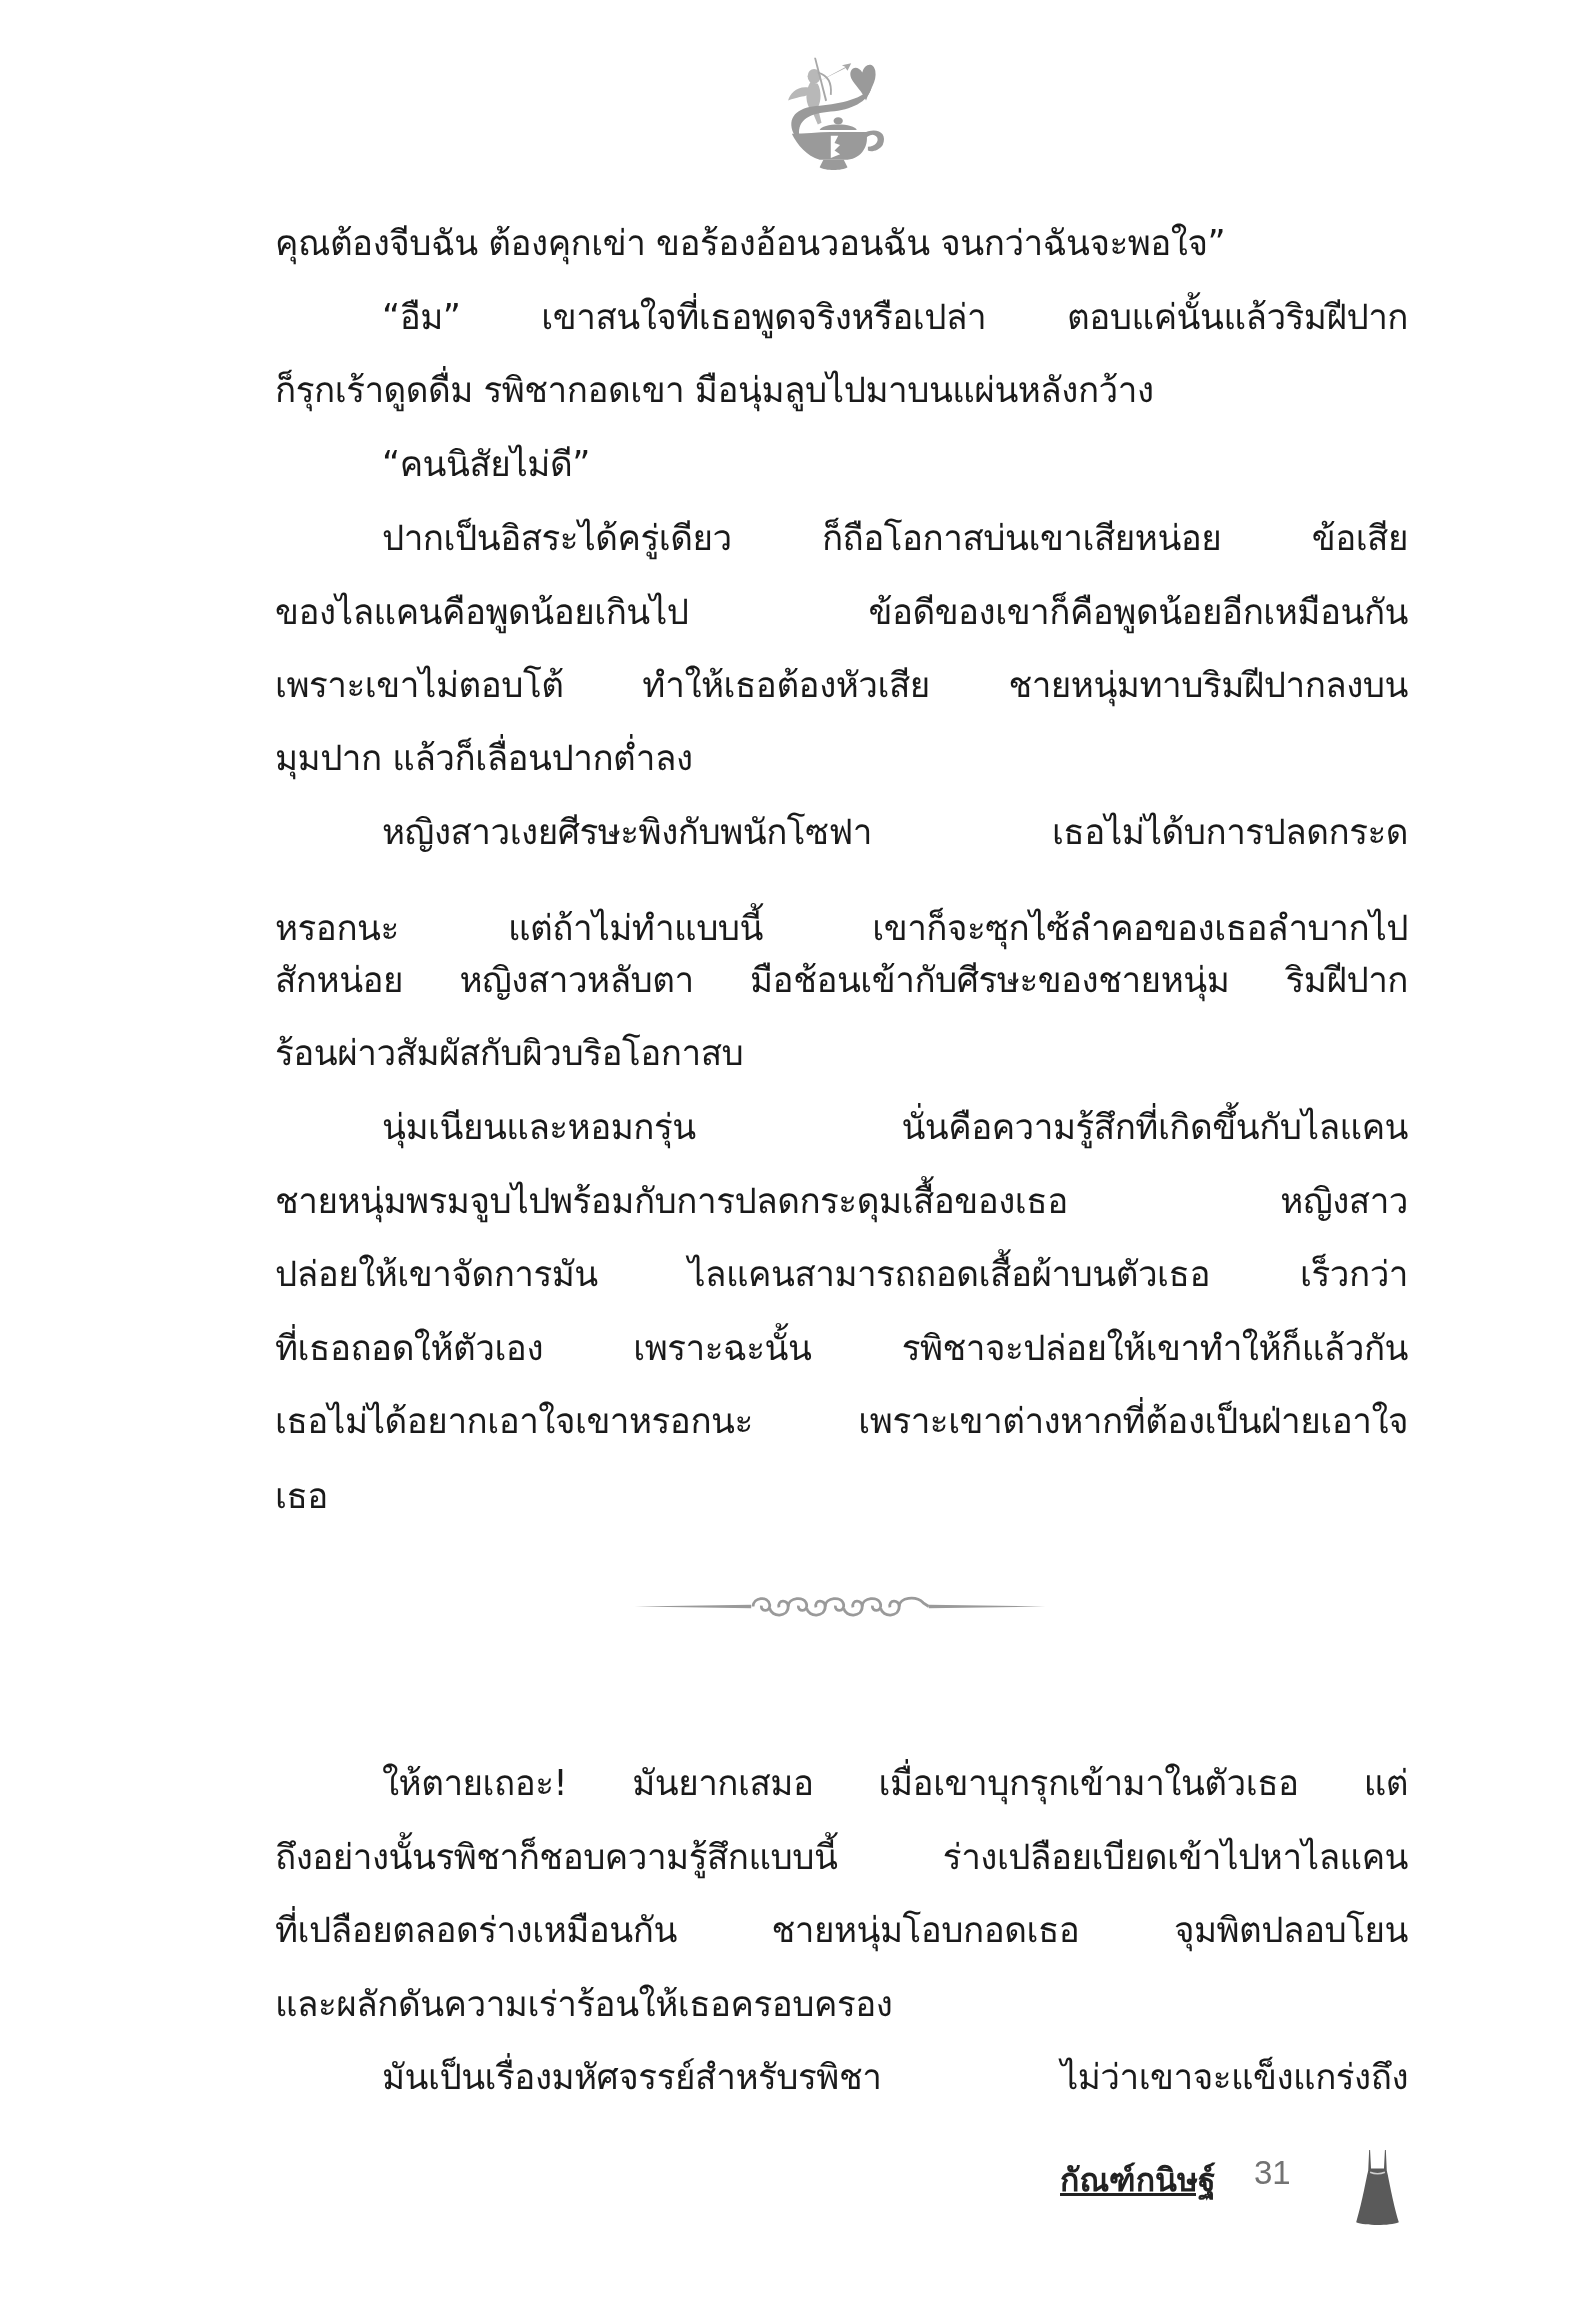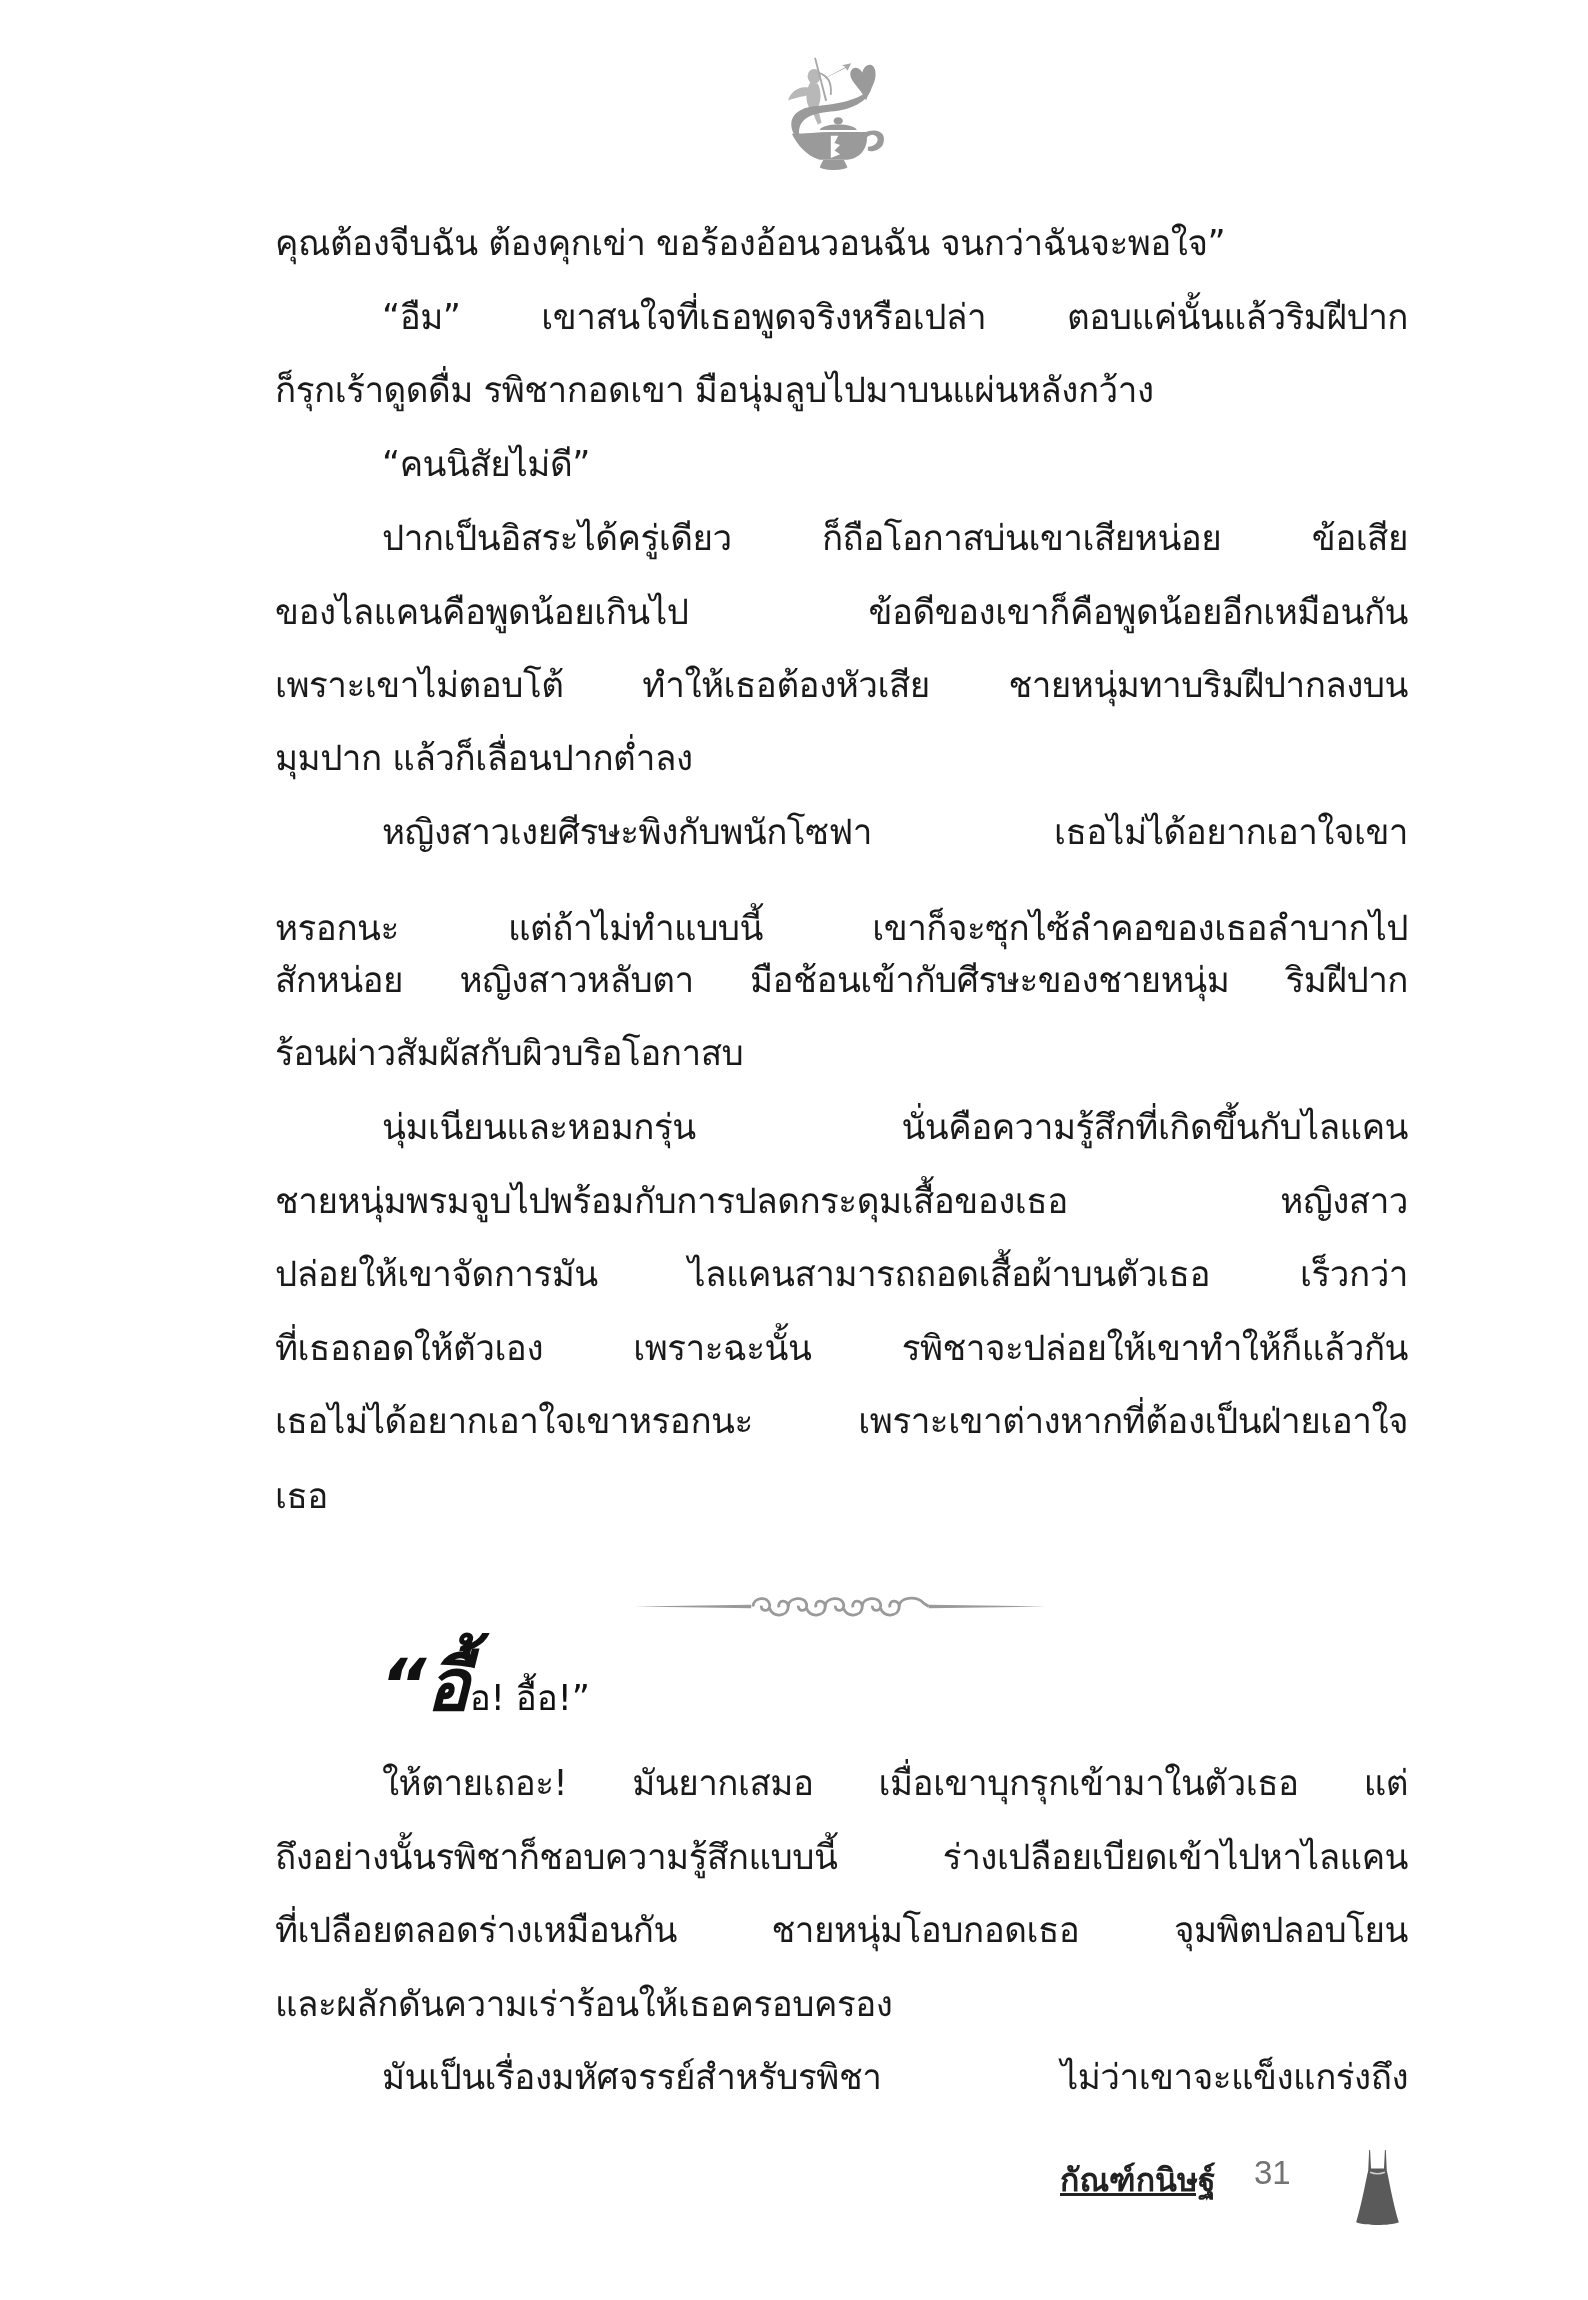--- a/index.html
+++ b/index.html
@@ -58,21 +58,21 @@
 
   <div class="text-block" style="top:0;">
     <div class="line" style="top:211px;">คุณต้องจีบฉัน ต้องคุกเข่า ขอร้องอ้อนวอนฉัน จนกว่าฉันจะพอใจ”</div>
     <div class="line indent full" style="top:285px;">“อืม” เขาสนใจที่เธอพูดจริงหรือเปล่า ตอบแค่นั้นแล้วริมฝีปาก</div>
     <div class="line" style="top:358px;">ก็รุกเร้าดูดดื่ม รพิชากอดเขา มือนุ่มลูบไปมาบนแผ่นหลังกว้าง</div>
     <div class="line indent" style="top:432px;">“คนนิสัยไม่ดี”</div>
     <div class="line indent full" style="top:506px;">ปากเป็นอิสระได้ครู่เดียว ก็ถือโอกาสบ่นเขาเสียหน่อย ข้อเสีย</div>
     <div class="line full" style="top:580px;">ของไลแคนคือพูดน้อยเกินไป ข้อดีของเขาก็คือพูดน้อยอีกเหมือนกัน</div>
     <div class="line full" style="top:653px;">เพราะเขาไม่ตอบโต้ ทำให้เธอต้องหัวเสีย ชายหนุ่มทาบริมฝีปากลงบน</div>
     <div class="line" style="top:726px;">มุมปาก แล้วก็เลื่อนปากต่ำลง</div>
-    <div class="line indent full" style="top:800px;">หญิงสาวเงยศีรษะพิงกับพนักโซฟา เธอไม่ได้อยากเอาใจเขา</div>
+    <div class="line indent full" style="top:800px;">หญิงสาวเงยศีรษะพิงกับพนักโซฟา เธอไม่ได้บการปลดกระด</div>
     <div class="line full" style="top:896px;">หรอกนะ แต่ถ้าไม่ทำแบบนี้ เขาก็จะซุกไซ้ลำคอของเธอลำบากไป</div>
     <div class="line full" style="top:948px;">สักหน่อย หญิงสาวหลับตา มือช้อนเข้ากับศีรษะของชายหนุ่ม ริมฝีปาก</div>
     <div class="line" style="top:1021px;">ร้อนผ่าวสัมผัสกับผิวบริอโอกาสบ</div>
     <div class="line indent full" style="top:1095px;">นุ่มเนียนและหอมกรุ่น นั่นคือความรู้สึกที่เกิดขึ้นกับไลแคน</div>
     <div class="line full" style="top:1169px;">ชายหนุ่มพรมจูบไปพร้อมกับการปลดกระดุมเสื้อของเธอ หญิงสาว</div>
     <div class="line full" style="top:1242px;">ปล่อยให้เขาจัดการมัน ไลแคนสามารถถอดเสื้อผ้าบนตัวเธอ เร็วกว่า</div>
     <div class="line full" style="top:1316px;">ที่เธอถอดให้ตัวเอง เพราะฉะนั้น รพิชาจะปล่อยให้เขาทำให้ก็แล้วกัน</div>
     <div class="line full" style="top:1389px;">เธอไม่ได้อยากเอาใจเขาหรอกนะ เพราะเขาต่างหากที่ต้องเป็นฝ่ายเอาใจ</div>
     <div class="line" style="top:1464px;">เธอ</div>
   </div>
@@ -86,23 +86,20 @@
       <path d="M166 20 C166 10 184 8 186 18 C187 26 176 26 177 19"></path>
       <path d="M186 22 C188 32 206 32 206 20 C206 12 194 12 196 21"></path>
       <path d="M206 20 C206 10 224 8 226 18 C227 26 216 26 217 19"></path>
       <path d="M226 22 C228 32 246 32 246 20 C246 12 234 12 236 21"></path>
       <path d="M246 20 C246 10 264 8 266 18 C267 26 256 26 257 19"></path>
       <path d="M266 22 C268 32 286 32 286 20 C286 12 274 12 276 21"></path>
       <path d="M286 20 C286 10 304 8 312 16 L318 20"></path>
     </g>
   </svg>
 
-  <div class="dropcap-line">
-    <span class="dropcap">“อื้</span><span class="dropcap-rest">อ! อื้อ!”</span>
-  </div>
 
   <div class="text-block" style="top:0;">
     <div class="line indent full" style="top:1751px;">ให้ตายเถอะ! มันยากเสมอ เมื่อเขาบุกรุกเข้ามาในตัวเธอ แต่</div>
     <div class="line full" style="top:1825px;">ถึงอย่างนั้นรพิชาก็ชอบความรู้สึกแบบนี้ ร่างเปลือยเบียดเข้าไปหาไลแคน</div>
     <div class="line full" style="top:1898px;">ที่เปลือยตลอดร่างเหมือนกัน ชายหนุ่มโอบกอดเธอ จุมพิตปลอบโยน</div>
     <div class="line" style="top:1972px;">และผลักดันความเร่าร้อนให้เธอครอบครอง</div>
     <div class="line indent full" style="top:2045px;">มันเป็นเรื่องมหัศจรรย์สำหรับรพิชา ไม่ว่าเขาจะแข็งแกร่งถึง</div>
   </div>
 
   <div class="footer-title">กัณฑ์กนิษฐ์</div>

